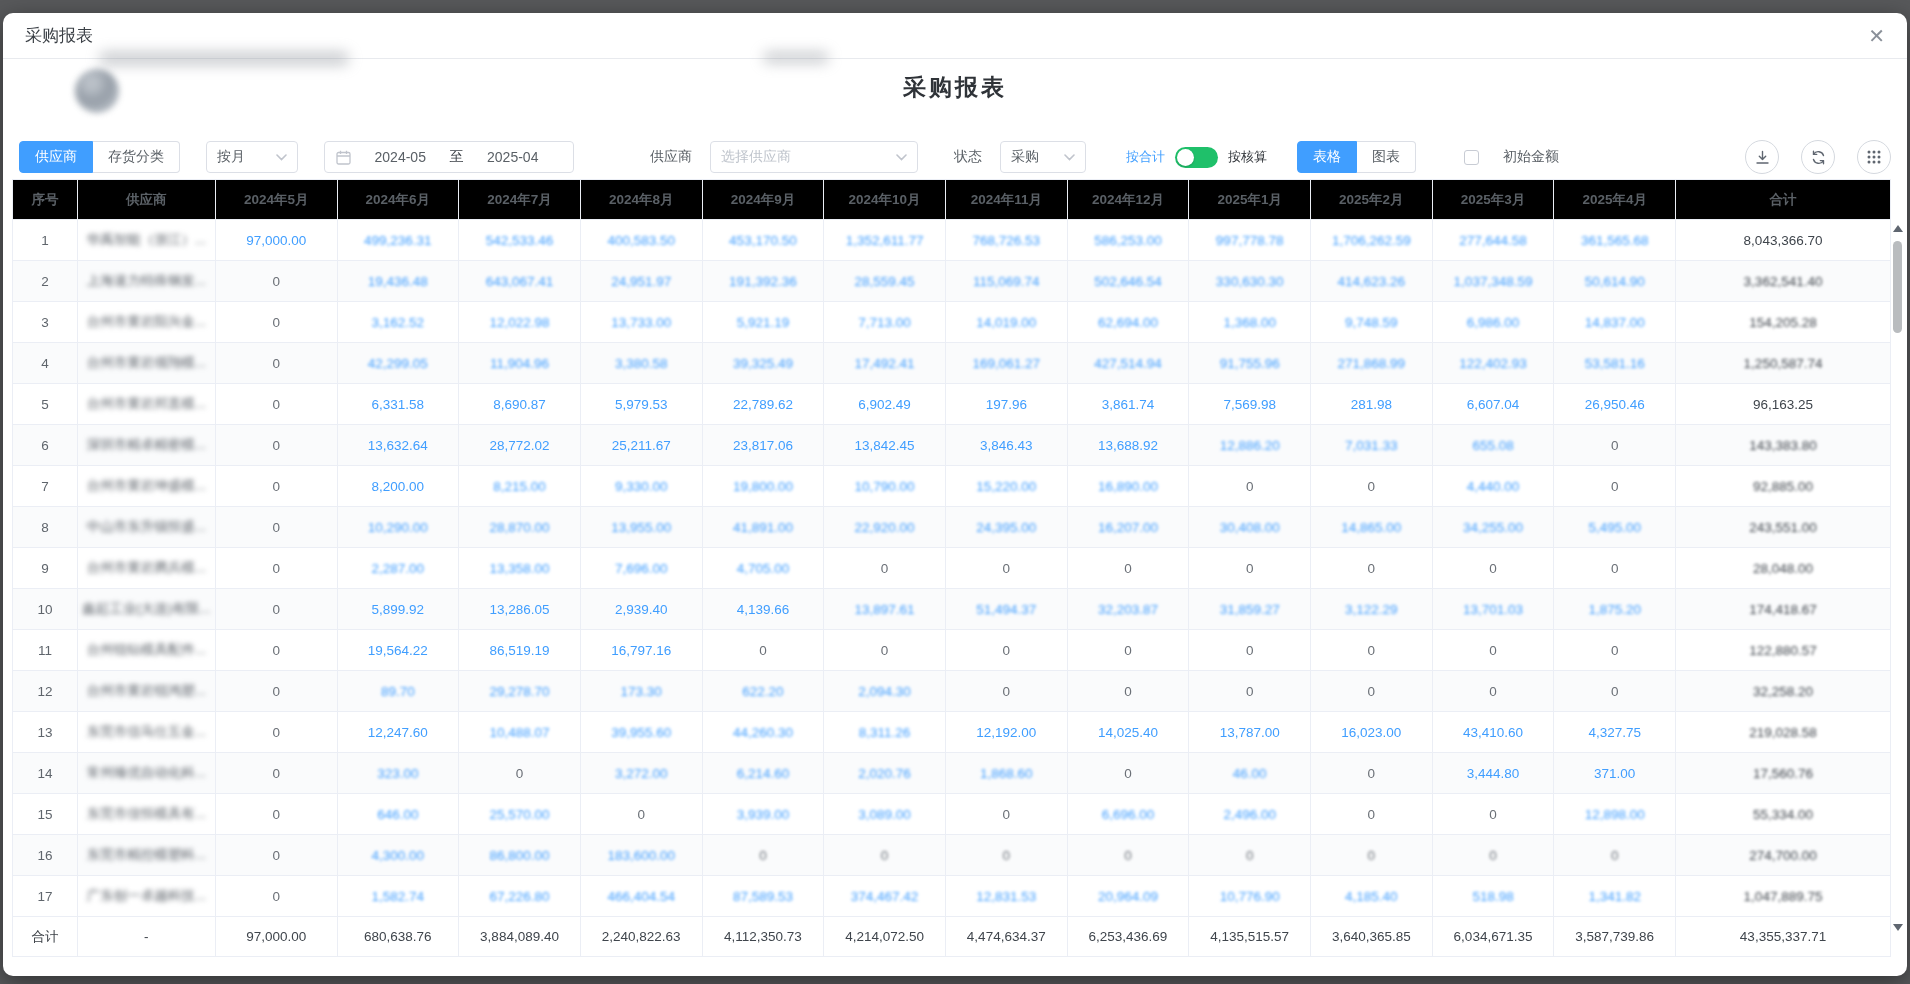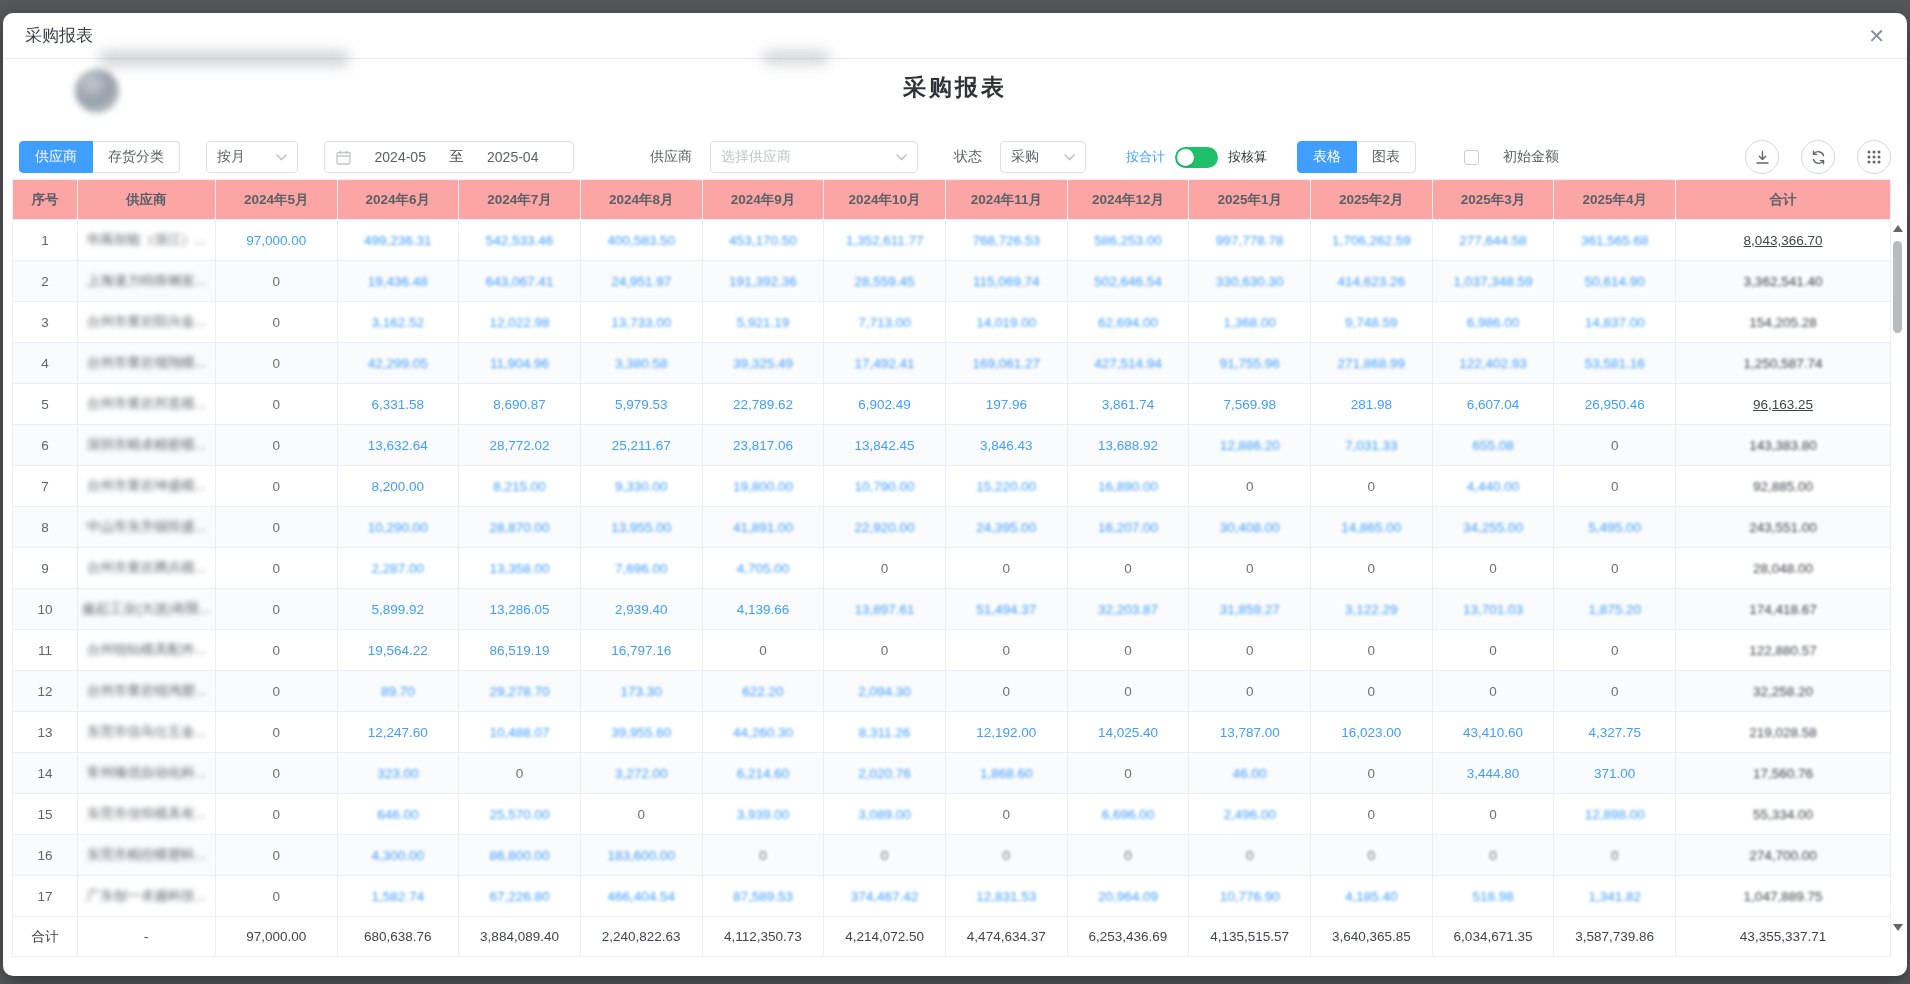--- a/index.html
+++ b/index.html
@@ -65,27 +65,27 @@
   .cb-box { width:15px; height:15px; border:1px solid #c8ccd4; border-radius:3px; background:#fff; }
   .cb-label { color:#5a6066; }
 
   .spacer { flex:1; }
   .icon-btn { width:34px; height:34px; border-radius:50%; border:1px solid #d5d9df; background:#fff;
               display:flex; align-items:center; justify-content:center; color:#5f6670; cursor:pointer; margin-left:10px; }
 
   
   .table-wrap { flex:1; position:relative; padding:0 16px 0 9px; overflow:hidden; }
   table { width:100%; border-collapse:collapse; table-layout:fixed; }
-  th { background:#fca5a5; color:#5a6066; font-weight:700; font-size:13.5px; height:40px;
+  th { background:#000000; color:#5a6066; font-weight:700; font-size:13.5px; height:40px;
        border:1px solid #ebeef5; }
   td { height:41px; text-align:center; font-size:13.5px; border:1px solid #ebeef5; color:#5f656c; }
   tbody tr:nth-child(even) td { background:#fafbfc; }
   td.v-link { color:#409eff; cursor:pointer; }
   td.v-zero { color:#6b7077; }
-  td.v-total { color:#3f454c;text-decoration:underline; }
+  td.v-total { color:#3f454c; }
   td.sup span { display:inline-block; filter:blur(2.6px); color:#565c63; }
   td .bv { display:inline-block; filter:blur(1.4px); }
   tfoot td { border-top:1px solid #dfe3ea; background:#fff; color:#3f454c; height:40px; }
   tfoot td.f-label { color:#3a3f45; }
 
   
   .scrollbar { position:absolute; top:42px; bottom:41px; right:3px; width:12px; }
   .sb-up, .sb-down { position:absolute; left:50%; transform:translateX(-50%); width:0; height:0;
                      border-left:5px solid transparent; border-right:5px solid transparent; cursor:pointer; }
   .sb-up { top:4px; border-bottom:7px solid #5f6670; }

